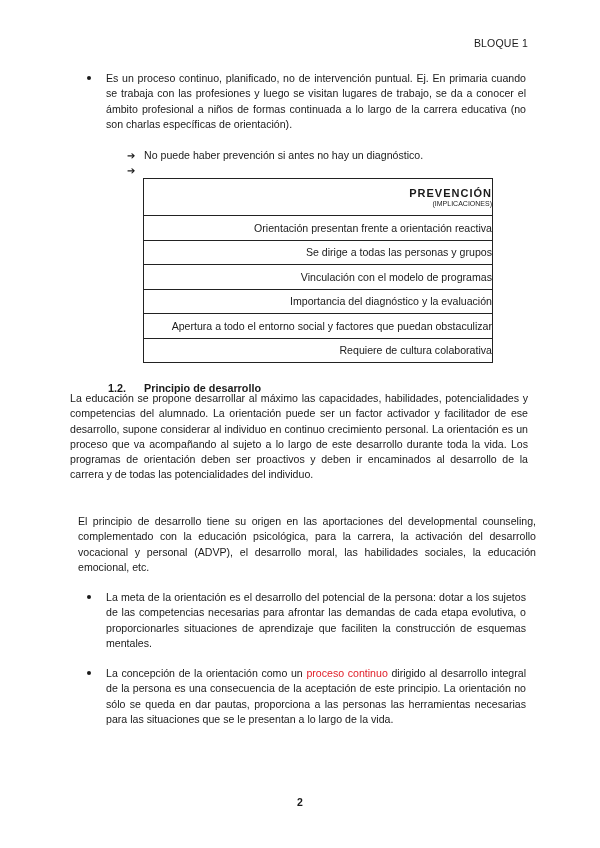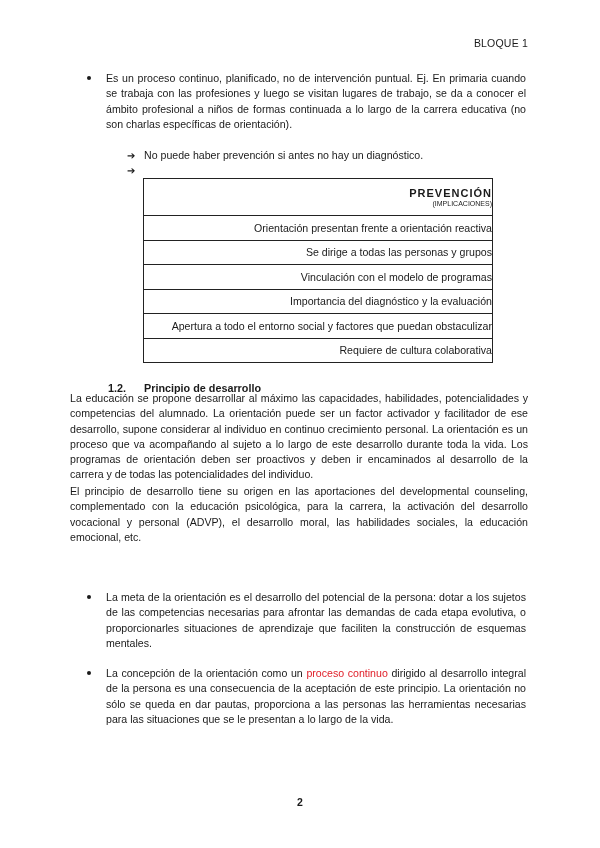--- a/index.html
+++ b/index.html
@@ -100,21 +100,21 @@
     </table>
 
   <div class="section">
     <span class="num">1.2.</span><span>Principio de desarrollo</span>
   </div>
 
   <div class="body-para" style="top:391px;">
     <p class="p">La educación se propone desarrollar al máximo las capacidades, habilidades, potencialidades y competencias del alumnado. La orientación puede ser un factor activador y facilitador de ese desarrollo, supone considerar al individuo en continuo crecimiento personal. La orientación es un proceso que va acompañando al sujeto a lo largo de este desarrollo durante toda la vida. Los programas de orientación deben ser proactivos y deben ir encaminados al desarrollo de la carrera y de todas las potencialidades del individuo.</p>
   </div>
 
-  <div class="body-para" style="top:484px;">
+  <div class="body-para" style="top:514px;margin-left:8px;">
     <p class="p">El principio de desarrollo tiene su origen en las aportaciones del developmental counseling, complementado con la educación psicológica, para la carrera, la activación del desarrollo vocacional y personal (ADVP), el desarrollo moral, las habilidades sociales, la educación emocional, etc.</p>
   </div>
 
   <div class="bullet" style="top:590px;">
     <span class="dot"></span>
     <p class="p">La meta de la orientación es el desarrollo del potencial de la persona: dotar a los sujetos de las competencias necesarias para afrontar las demandas de cada etapa evolutiva, o proporcionarles situaciones de aprendizaje que faciliten la construcción de esquemas mentales.</p>
   </div>
 
   <div class="bullet" style="top:666px;">
     <span class="dot"></span>

